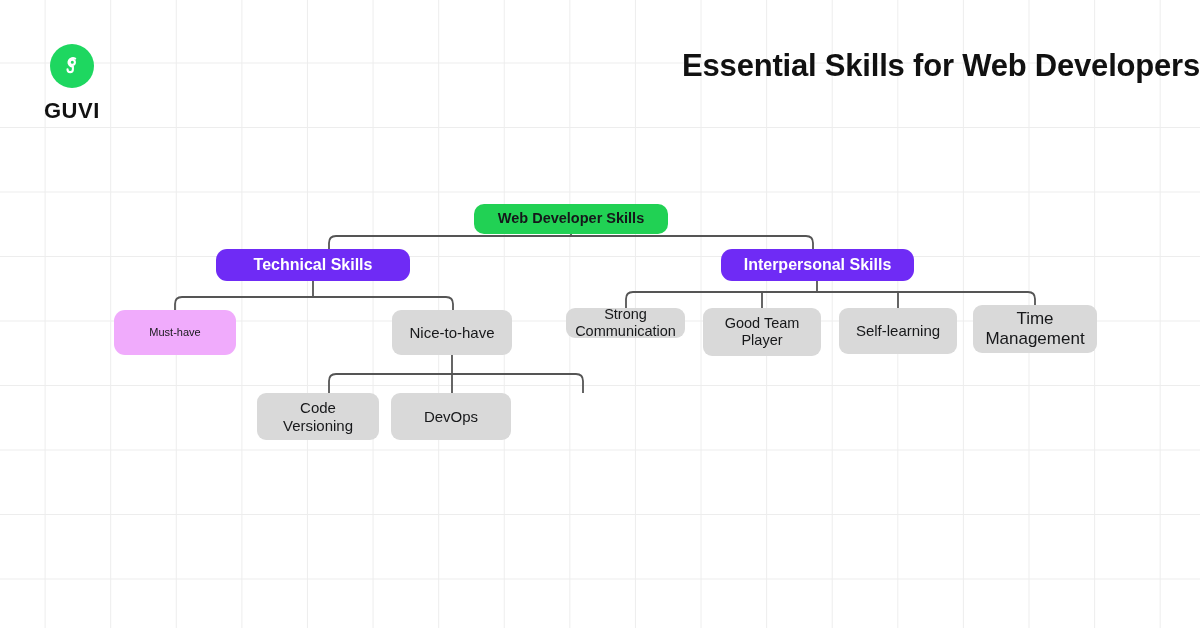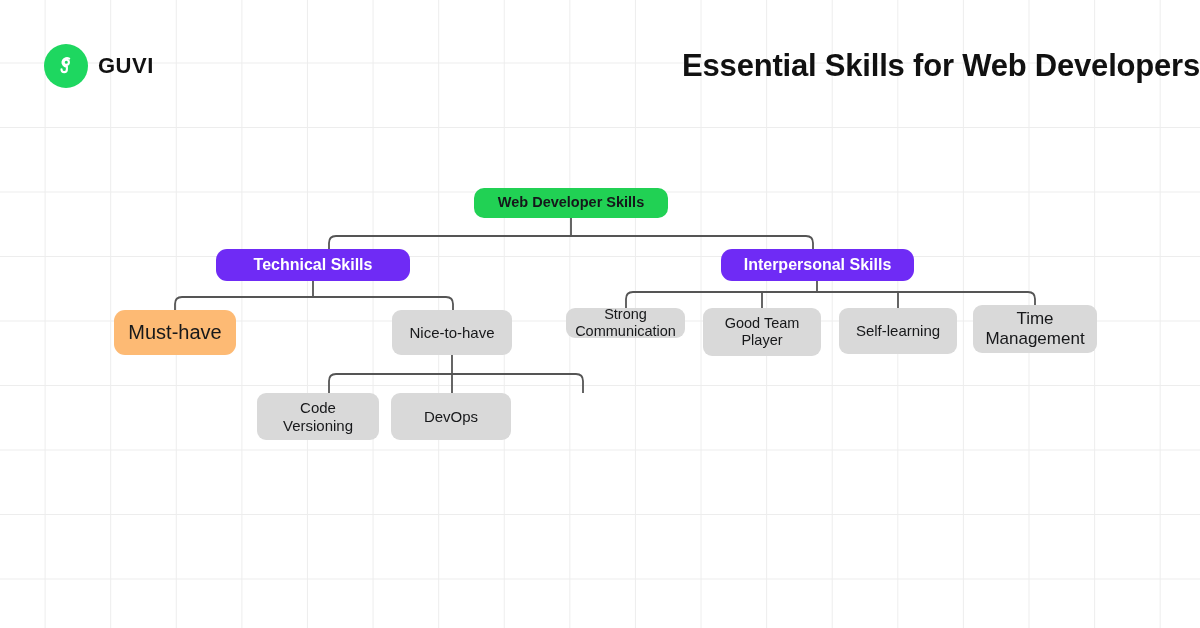--- a/index.html
+++ b/index.html
@@ -40,20 +40,21 @@
   }
 
   
   #brand {
     position: absolute;
     left: 44px;
     top: 44px;
     display: flex;
     align-items: center;
     gap: 10px;
+    flex-direction: column;
   }
   #logo-mark {
     width: 44px;
     height: 44px;
     border-radius: 50%;
     background: #1ED760;
     display: flex;
     align-items: center;
     justify-content: center;
   }
@@ -87,32 +88,33 @@
     line-height: 1.18;
     padding: 2px 6px;
     z-index: 2;
   }
   .node.root {
     background: #21D154;
     color: #15171a;
     font-size: 14.5px;
     font-weight: bold;
     border-radius: 10px;
+    margin-top: 16px;
   }
   .node.branch {
     background: #6F2BF5;
     color: #ffffff;
     font-size: 16px;
     font-weight: bold;
     border-radius: 11px;
   }
   .node.musthave {
-    background: #fdba74;
+    background: #f0abfc;
     color: #17181a;
-    font-size: 20px;
+    font-size: 11px;
     border-radius: 11px;
   }
   .node.grey {
     background: #d9d9d9;
     color: #17181a;
     font-size: 14.5px;
     border-radius: 9px;
   }
   .node.grey.big {
     font-size: 17px;

